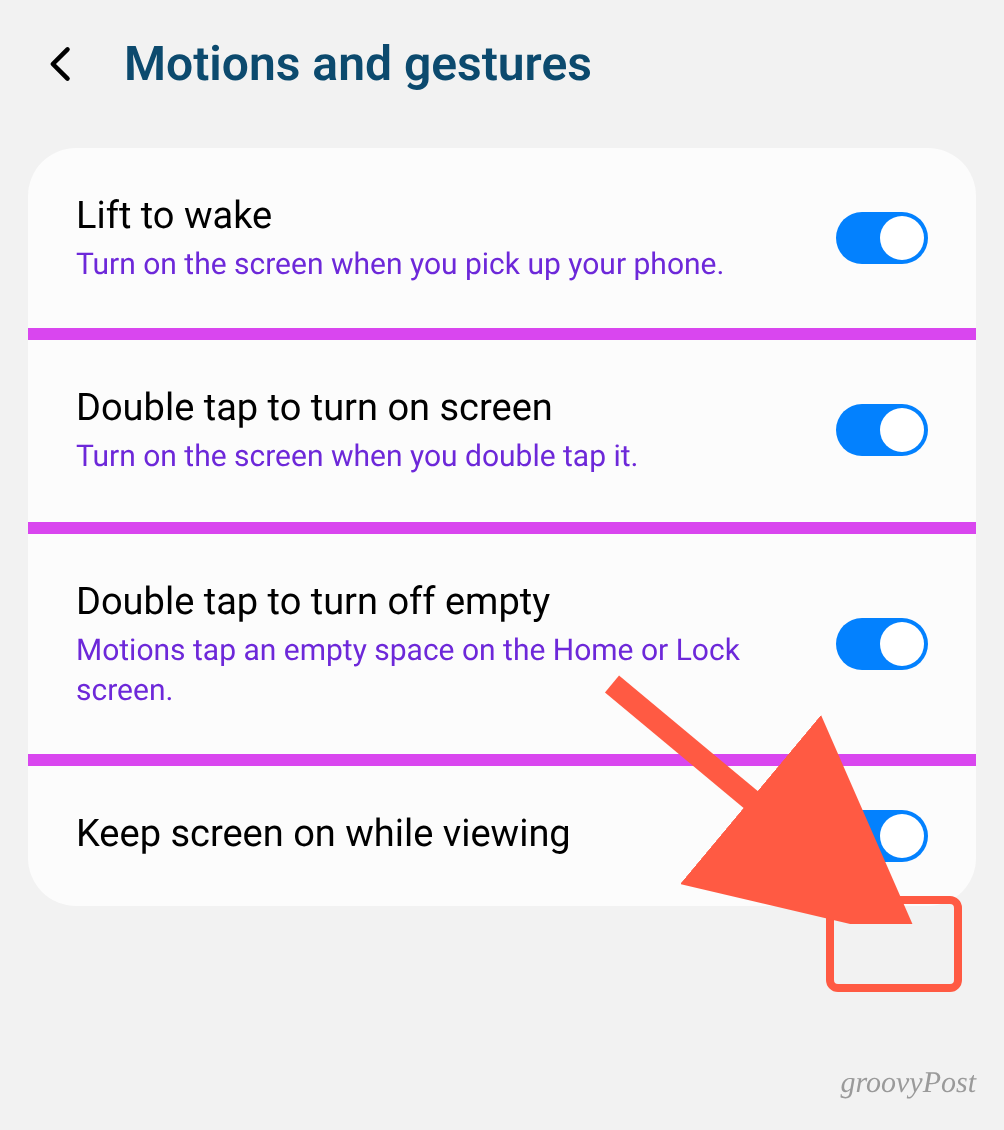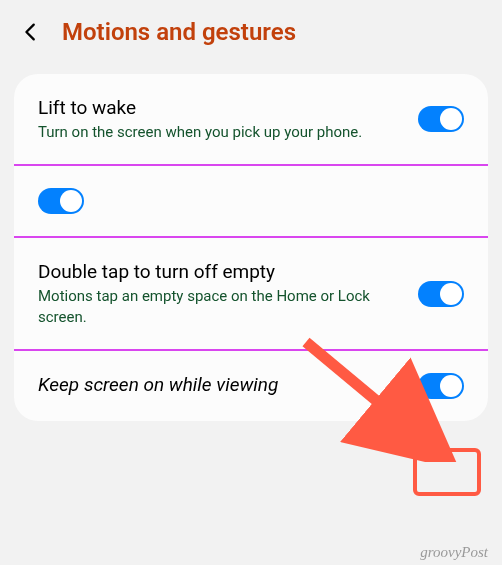--- a/index.html
+++ b/index.html
@@ -25,53 +25,52 @@
       width: 22px;
       height: 22px;
       display: flex;
       align-items: center;
       justify-content: center;
       cursor: pointer;
     }
     .header-title {
       font-size: 24px;
       font-weight: 600;
-      color: #c2410c;
+      color: #0c4a6e;
     }
     .card {
       background: #fcfcfc;
       border-radius: 24px;
       margin: 10px 14px 0 14px;
       padding: 0;
       overflow: hidden;
     }
     .setting-row {
       display: flex;
       align-items: center;
       justify-content: space-between;
       padding: 22px 24px;
-      border-bottom: 2px solid #d946ef;
+      border-bottom: 6px solid #d946ef;
       gap: 14px;
     }
     .setting-row:last-child {
       border-bottom: none;
-      font-style: italic;
     }
     .setting-text {
       flex: 1;
     }
     .setting-title {
       font-size: 19px;
       font-weight: 400;
       color: #000;
       margin-bottom: 3px;
     }
     .setting-desc {
       font-size: 15px;
-      color: #14532d;
+      color: #6d28d9;
       line-height: 1.35;
     }
     .toggle {
       width: 46px;
       height: 26px;
       background: #0381fe;
       border-radius: 20px;
       position: relative;
       cursor: pointer;
       flex-shrink: 0;
@@ -93,21 +92,21 @@
       pointer-events: none;
       z-index: 10;
     }
     .arrow-container {
       position: absolute;
       z-index: 11;
       pointer-events: none;
     }
     .watermark {
       position: absolute;
-      bottom: 4px;
+      bottom: 14px;
       right: 14px;
       color: #9a9a9a;
       font-size: 15px;
       font-style: italic;
       font-family: Georgia, serif;
     }
   </style>
 </head>
 <body>
 
@@ -124,20 +123,24 @@
 
   <div class="setting-row">
     <div class="setting-text">
       <div class="setting-title">Lift to wake</div>
       <div class="setting-desc">Turn on the screen when you pick up your phone.</div>
     </div>
     <div class="toggle"></div>
   </div>
 
   <div class="setting-row">
+    <div class="setting-text">
+      <div class="setting-title">Double tap to turn on screen</div>
+      <div class="setting-desc">Turn on the screen when you double tap it.</div>
+    </div>
     <div class="toggle"></div>
   </div>
 
   <div class="setting-row">
     <div class="setting-text">
       <div class="setting-title">Double tap to turn off empty</div>
       <div class="setting-desc">Motions tap an empty space on the Home or Lock screen.</div>
     </div>
     <div class="toggle"></div>
   </div>

